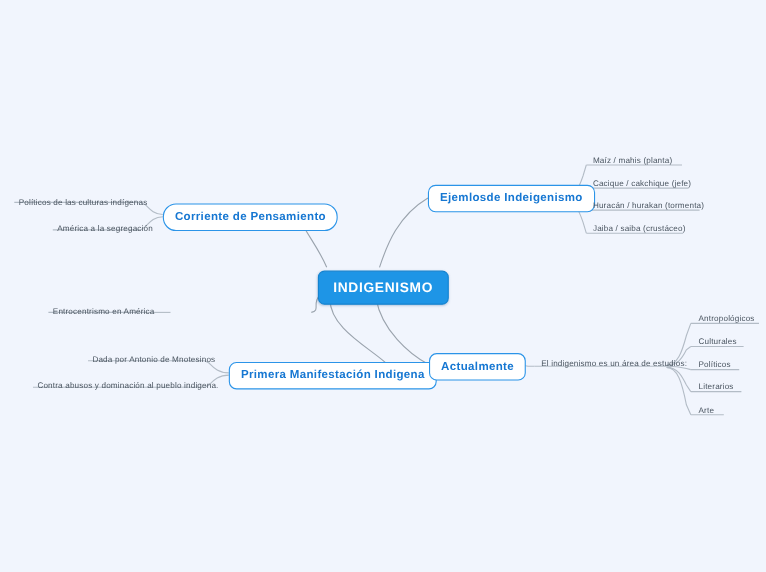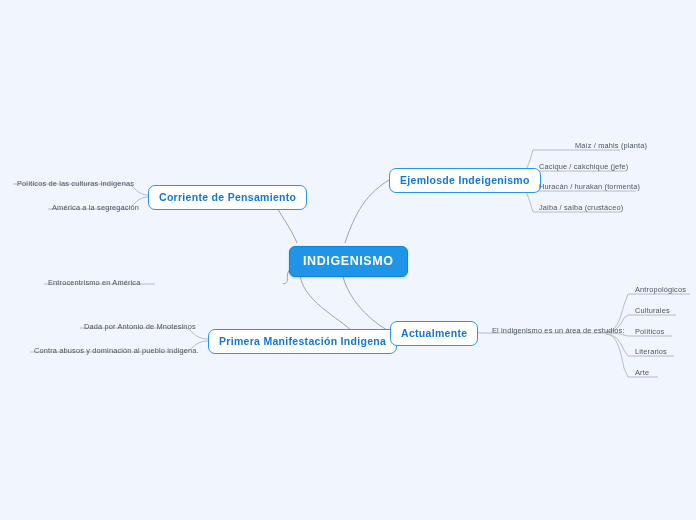--- a/index.html
+++ b/index.html
@@ -126,26 +126,26 @@
     <path class="thin" d="M628,294 L690,294"></path>
     <path class="thin" d="M628,315 L676,315"></path>
     <path class="thin" d="M628,336 L672,336"></path>
     <path class="thin" d="M628,356 L674,356"></path>
     <path class="thin" d="M628,377 L658,377"></path>
   </svg>
 
   <div class="node root" style="left:289px; top:246px;">INDIGENISMO</div>
 
   <div class="node branch" style="left:389px; top:168px;">Ejemlosde Indeigenismo</div>
-  <div class="node leaf r" style="left:536px; top:141px;margin-left:36px;">Maíz / mahis (planta)</div>
+  <div class="node leaf r" style="left:536px; top:141px;">Maíz / mahis (planta)</div>
   <div class="node leaf r" style="left:536px; top:162px;">Cacique / cakchique (jefe)</div>
   <div class="node leaf r" style="left:536px; top:182px;">Huracán / hurakan (tormenta)</div>
   <div class="node leaf r" style="left:536px; top:203px;">Jaiba / saiba (crustáceo)</div>
 
-  <div class="node branch" style="left:148px; top:185px;">Corriente de Pensamiento</div>
+  <div class="node branch" style="left:148px; top:185px;border-radius:12px;">Corriente de Pensamiento</div>
   <div class="node leaf" style="left:14px; top:179px;">Políticos de las culturas indígenas</div>
   <div class="node leaf" style="left:49px; top:203px;">América a la segregación</div>
 
   <div class="node leaf" style="left:45px; top:278px;">Entrocentrismo en América</div>
 
   <div class="node branch" style="left:208px; top:329px;">Primera Manifestación Indigena</div>
   <div class="node leaf" style="left:81px; top:322px;">Dada por Antonio de Mnotesinos</div>
   <div class="node leaf" style="left:31px; top:346px;">Contra abusos y dominación al pueblo indigena.</div>
 
   <div class="node branch" style="left:390px; top:321px;">Actualmente</div>

